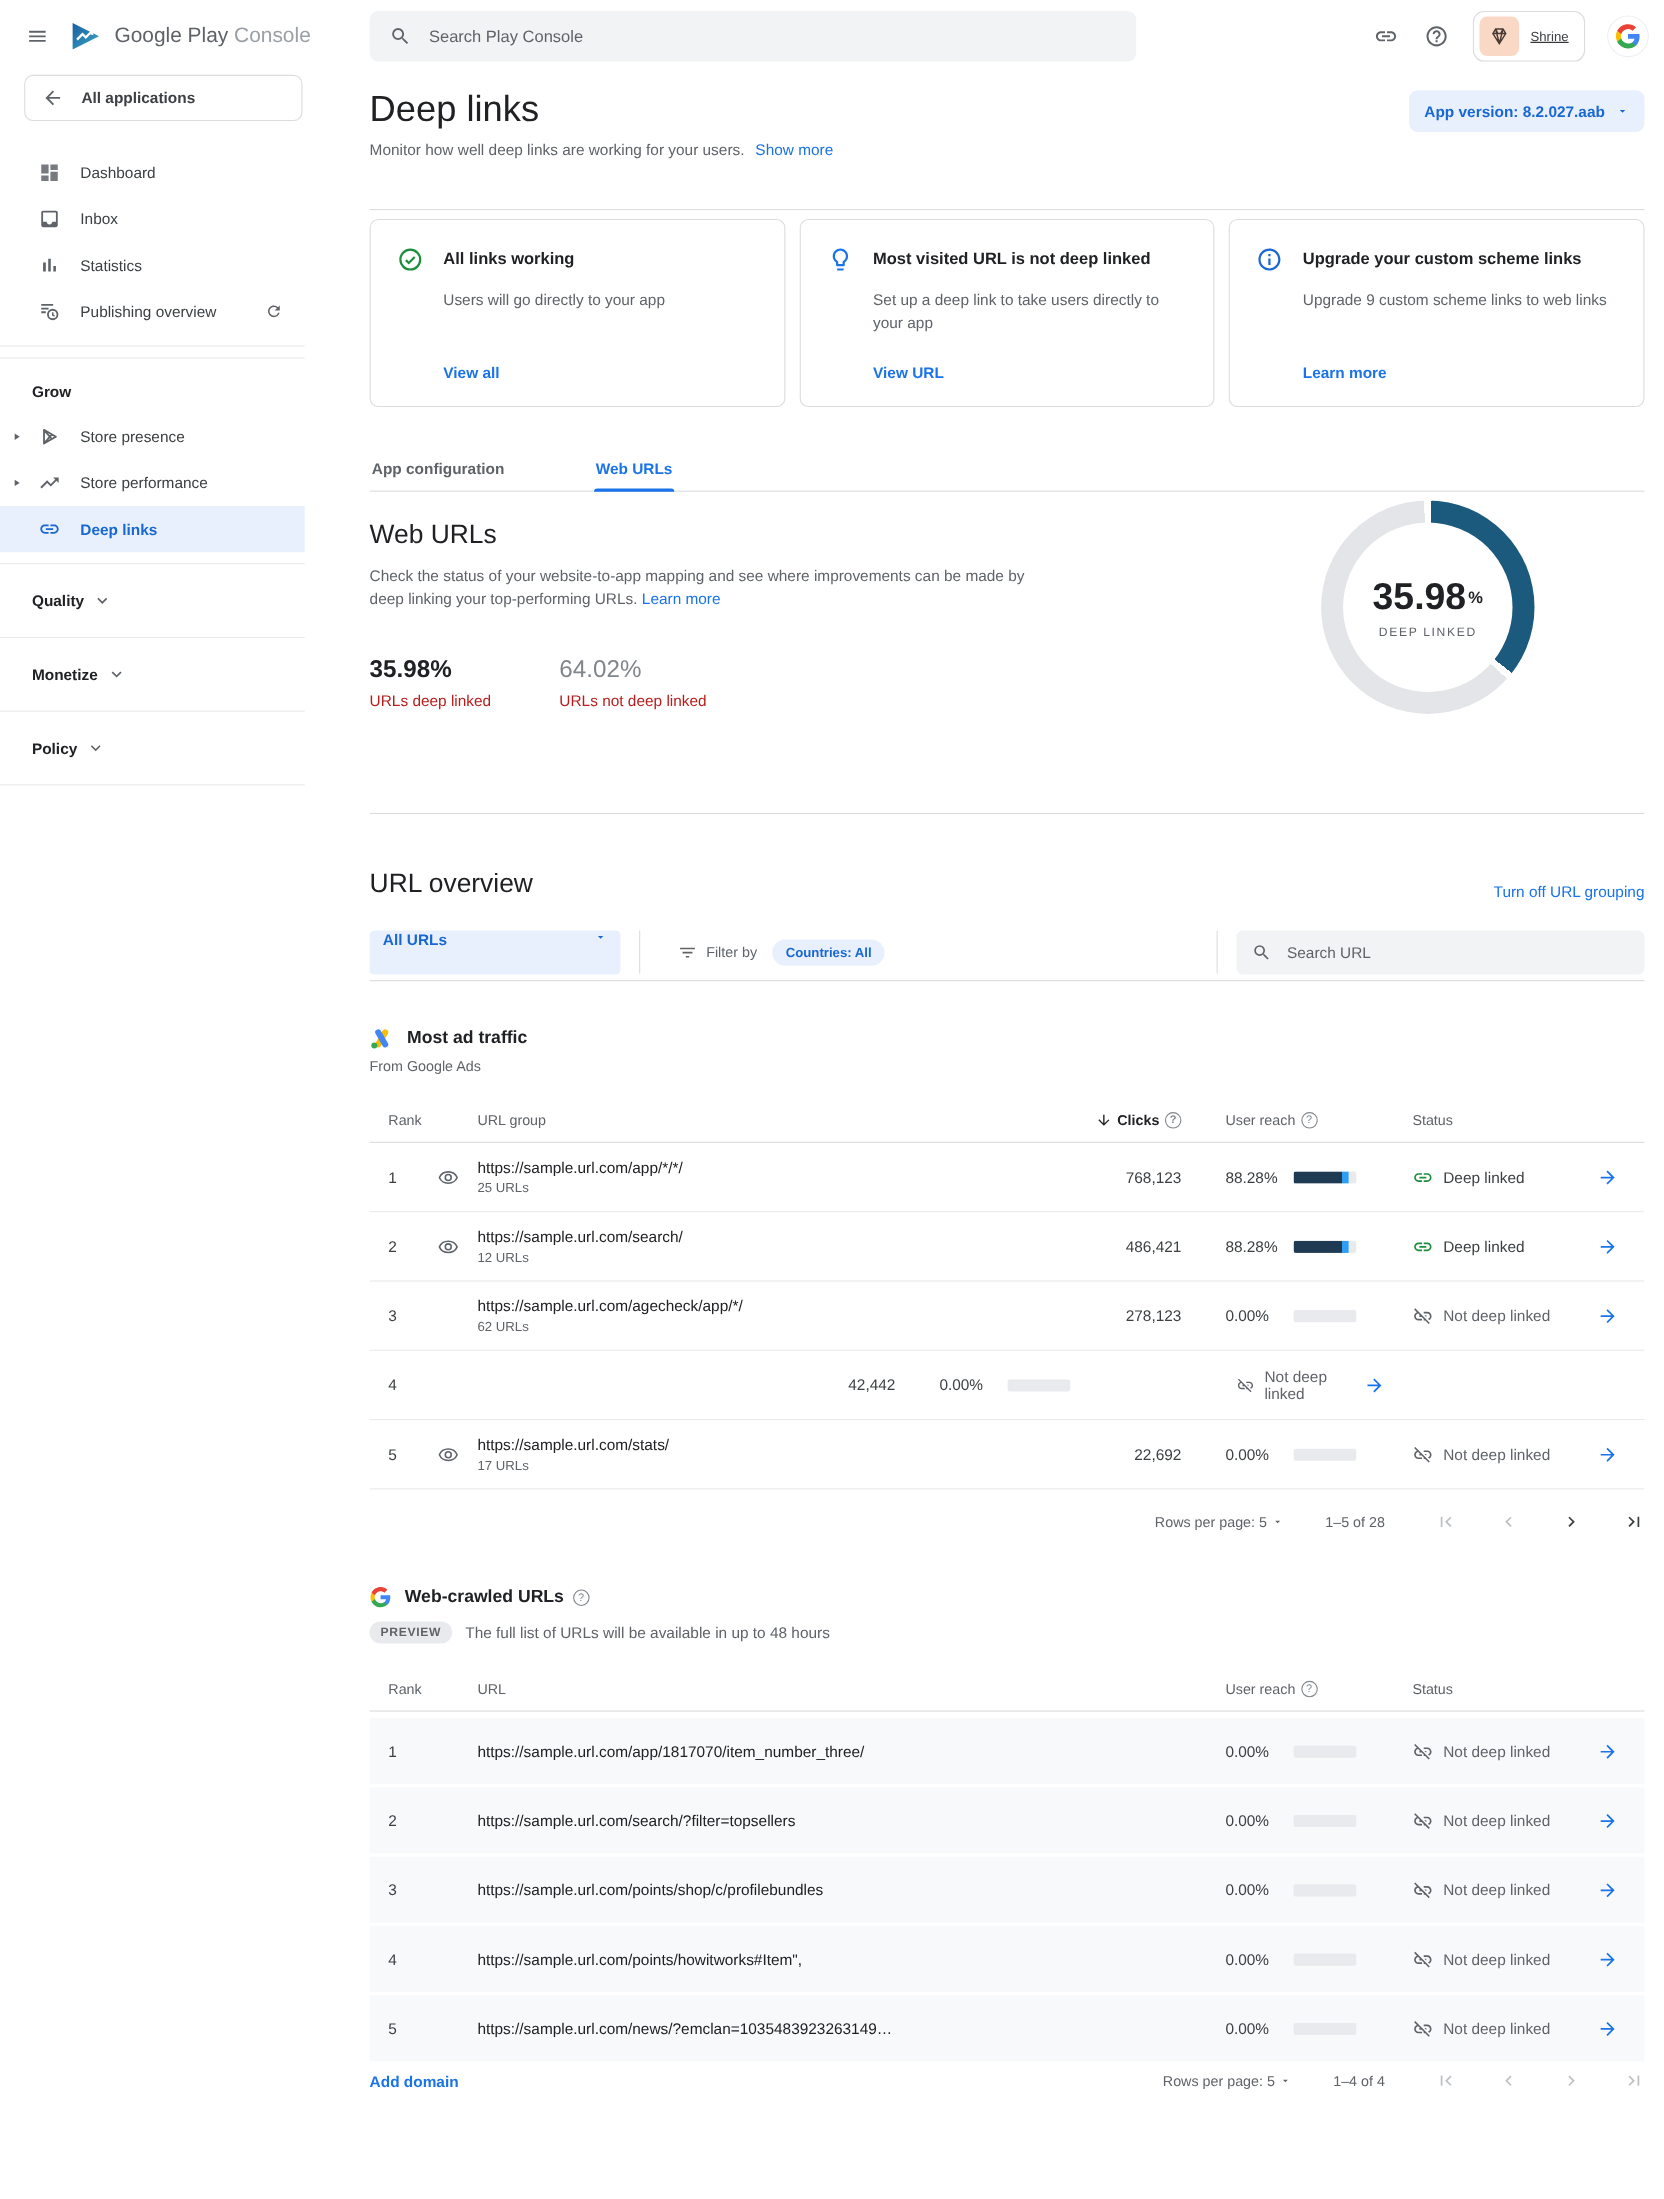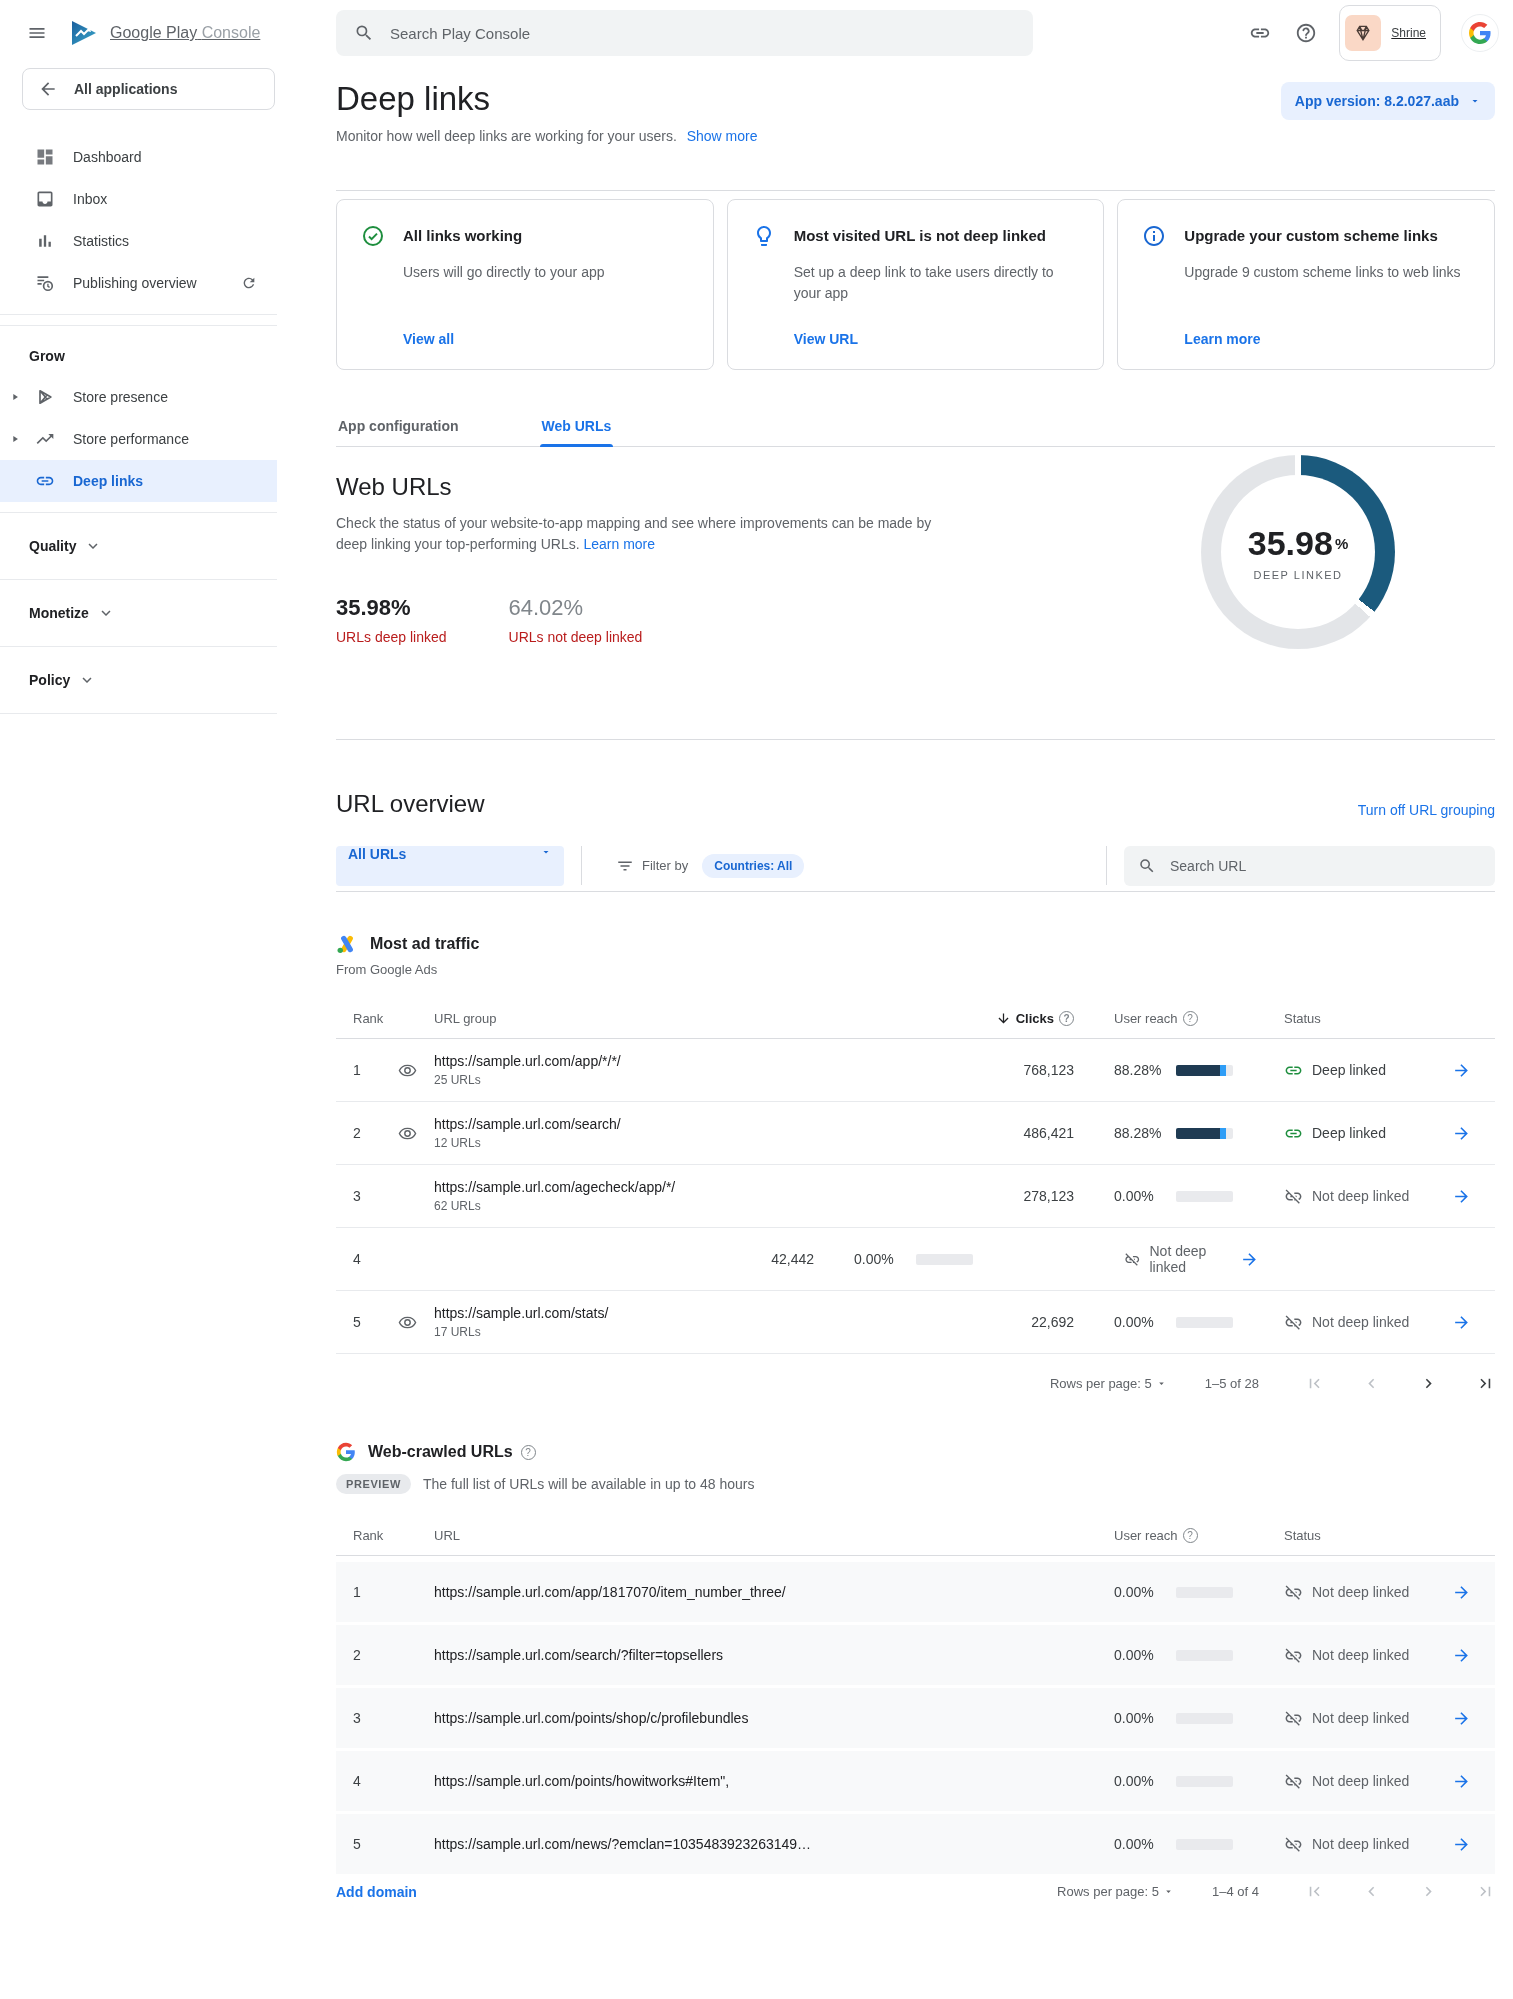--- a/index.html
+++ b/index.html
@@ -9,31 +9,31 @@
     font-family:"Liberation Sans", sans-serif;
     color:#202124; font-size:14px;
   }
   svg { display:block; }
   button { font-family:inherit; background:none; border:none; padding:0; cursor:pointer; }
 
   
   .topbar { height:66px; display:flex; align-items:center; }
   .topbar-left { width:277px; flex:none; display:flex; align-items:center; gap:20px; padding-left:24px; }
   .brand { display:flex; align-items:center; gap:10px; }
-  .brand-name { font-size:16px; color:#5f6368; white-space:nowrap;text-decoration:underline; }
+  .brand-name { font-size:19px; color:#5f6368; white-space:nowrap; }
   .brand-name .suffix { color:#9aa0a6; }
   .searchbar { margin-left:59px; width:697px; height:46px; background:#f1f3f4; border-radius:8px;
     display:flex; align-items:center; gap:14px; padding:0 18px; }
   .searchbar input { flex:1; border:none; outline:none; background:transparent; font-size:15px; color:#202124;
     font-family:"Liberation Sans", sans-serif; }
   .searchbar input::placeholder { color:#5f6368; }
   .topbar-right { margin-left:auto; display:flex; align-items:center; gap:20px; padding-right:14px; }
   .iconbtn { width:26px; height:26px; display:flex; align-items:center; justify-content:center; }
   .app-chip { display:flex; align-items:center; gap:10px; border:1px solid #dadce0; border-radius:10px;
-    height:56px; padding:5px 14px 5px 5px; background:#fff;text-decoration:underline; }
+    height:46px; padding:5px 14px 5px 5px; background:#fff;text-decoration:underline; }
   .app-chip .thumb { width:36px; height:36px; border-radius:7px; background:#fad8c6;
     display:flex; align-items:center; justify-content:center; }
   .app-chip .lbl { font-size:12px; color:#3c4043; }
   .g-avatar { width:38px; height:38px; border-radius:50%; border:1px solid #eceff1;
     display:flex; align-items:center; justify-content:center; }
 
   
   .layout { display:flex; align-items:flex-start; }
   .sidebar { width:277px; flex:none; padding-top:2px; }
   .back-pill { margin:0 2px 26px 22px; height:42px; border:1px solid #dadce0; border-radius:8px;

